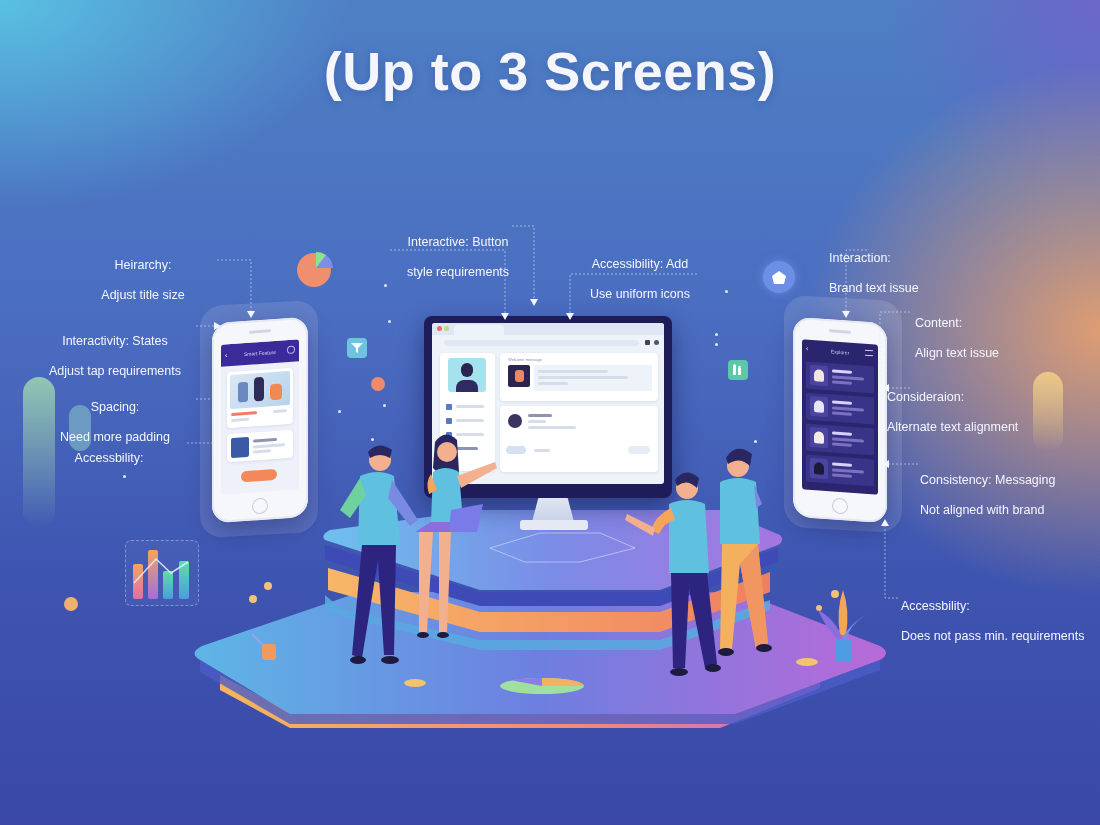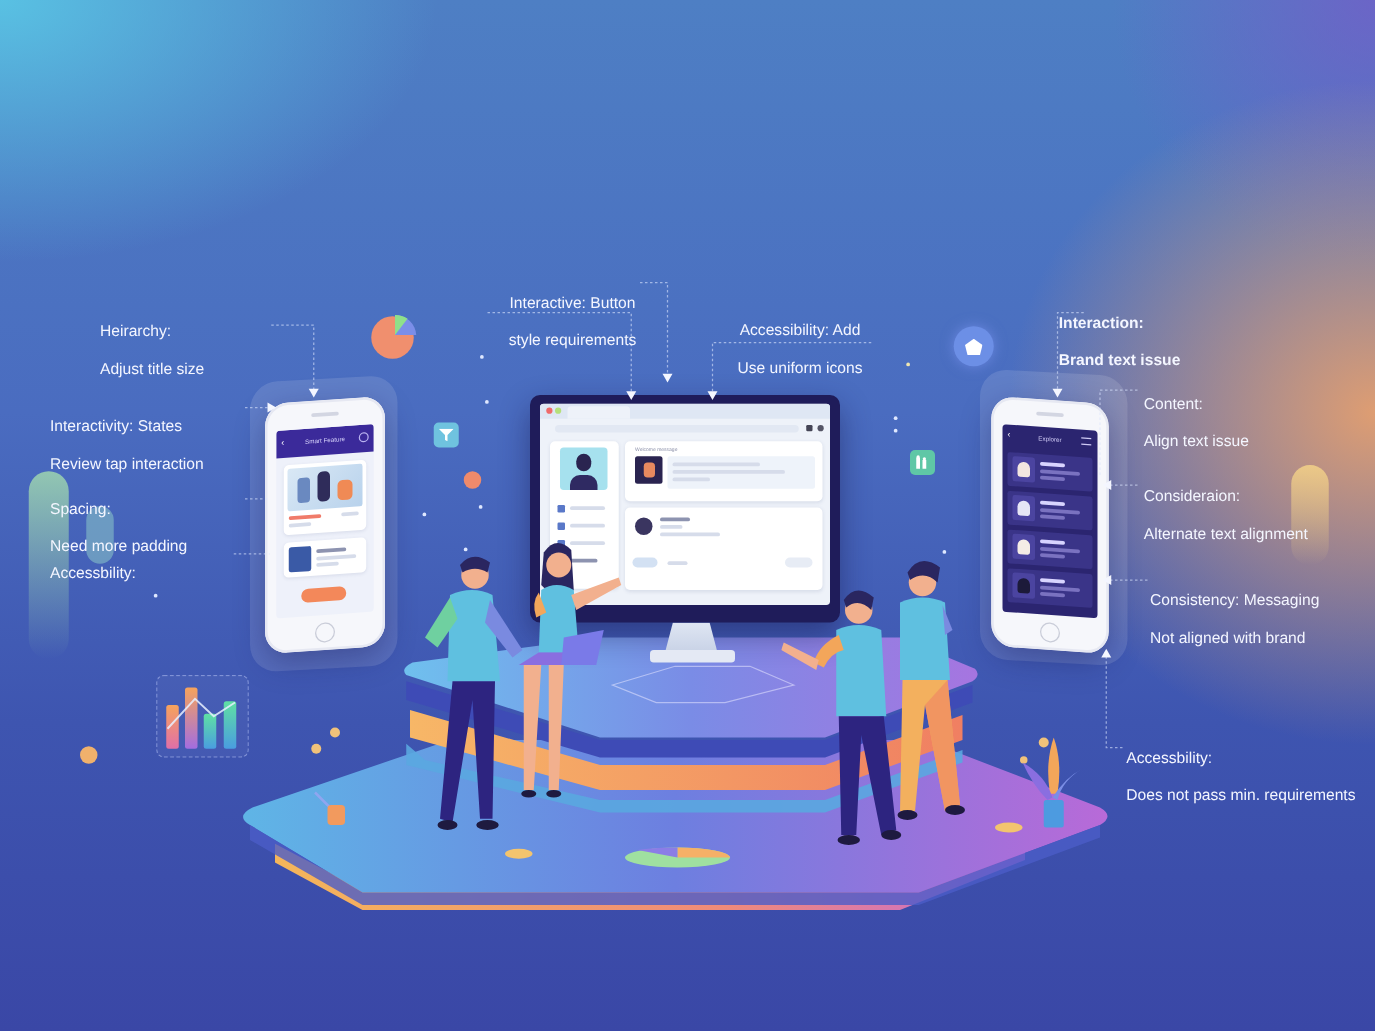--- a/index.html
+++ b/index.html
@@ -18,21 +18,21 @@
   .title {
     position: absolute; left: 0; right: 0; top: 40px;
     text-align: center; font-weight: 700; font-size: 54px; line-height: 62px;
     color: #f4f6fb; letter-spacing: 0.5px;
     text-shadow: 0 2px 8px rgba(30,40,110,0.25);
   }
   .note {
     position: absolute; font-size: 12.5px; line-height: 15px; color: #f4f6ff;
     white-space: pre-line;
   }
-  .note.right { text-align: left; }
+  .note.right { text-align: center; }
   .note.center { text-align: center; }
   svg.overlay { position: absolute; left: 0; top: 0; width: 1100px; height: 825px; pointer-events: none; }
 
   
   .phone {
     position: absolute; background: #f6f7fb; border-radius: 18px;
     box-shadow: 0 8px 24px rgba(20,20,80,0.35), inset 0 0 0 2px #e6e8f2;
   }
   .phone .screen { position: absolute; left: 9px; right: 9px; top: 22px; bottom: 28px; border-radius: 3px; overflow: hidden; }
   .phone .home { position: absolute; left: 50%; bottom: 6px; width: 16px; height: 16px; margin-left: -8px; border-radius: 50%; border: 1.5px solid #c9ccd8; }
@@ -47,20 +47,21 @@
 
   .mline { position: absolute; height: 3px; border-radius: 2px; background: #d6dcea; }
   .card { position: absolute; background: #fff; border-radius: 4px; box-shadow: 0 1px 3px rgba(60,70,120,0.12); }
   .person { position: absolute; }
   .dot { position: absolute; border-radius: 50%; }
 </style>
 </head>
 <body>
 
 <div class="title">
+  <div>(Up to 3 Screens)</div>
 </div>
 
 <div class="abs" style="left:23px;top:377px;width:32px;height:150px;border-radius:16px;background:linear-gradient(#9fd7b0,rgba(140,200,190,0));opacity:0.85;"></div>
 <div class="abs" style="left:69px;top:405px;width:22px;height:46px;border-radius:11px;background:rgba(140,200,200,0.55);"></div>
 <div class="abs" style="left:1033px;top:372px;width:30px;height:80px;border-radius:15px;background:linear-gradient(#f1cf88,rgba(241,207,136,0));opacity:0.9;"></div>
 <div class="dot" style="left:64px;top:597px;width:14px;height:14px;background:#f0b16c;"></div>
 
 <svg class="abs" style="left:296px;top:248px;" width="40" height="40" viewBox="0 0 40 40">
   <circle cx="18" cy="22" r="17" fill="#f08f6e"></circle>
   <path d="M20 4 L20 20 L37 20 A17 17 0 0 0 20 4 Z" fill="#7b8ee8"></path>
@@ -384,48 +385,48 @@
     <polygon points="881,526 889,526 885,519"></polygon>
   </g>
 </svg>
 
 <div class="note right" style="left:80px;top:243px;width:126px;">
   <div>Heirarchy:</div>
   <div>Adjust title size</div>
 </div>
 <div class="note right" style="left:40px;top:319px;width:150px;">
   <div>Interactivity: States</div>
-  <div>Review tap interaction</div>
+  <div>Adjust tap requirements</div>
 </div>
 <div class="note right" style="left:40px;top:385px;width:150px;">
   <div>Spacing:</div>
   <div>Need more padding</div>
 </div>
 <div class="note right" style="left:40px;top:436px;width:138px;">
   <div>Accessbility:</div>
 </div>
 
 <div class="note center" style="left:396px;top:220px;width:124px;">
   <div>Interactive: Button</div>
   <div>style requirements</div>
 </div>
 <div class="note center" style="left:580px;top:242px;width:120px;">
   <div>Accessibility: Add</div>
   <div>Use uniform icons</div>
 </div>
 
-<div class="note" style="left:847px;top:236px;width:150px;font-weight:bold;">
+<div class="note" style="left:829px;top:236px;width:150px;">
   <div>Interaction:</div>
   <div>Brand text issue</div>
 </div>
 <div class="note" style="left:915px;top:301px;width:150px;">
   <div>Content:</div>
   <div>Align text issue</div>
 </div>
-<div class="note" style="left:915px;top:375px;width:170px;">
+<div class="note" style="left:887px;top:375px;width:170px;">
   <div>Consideraion:</div>
   <div>Alternate text alignment</div>
 </div>
 <div class="note" style="left:920px;top:458px;width:170px;">
   <div>Consistency: Messaging</div>
   <div>Not aligned with brand</div>
 </div>
 <div class="note" style="left:901px;top:584px;width:190px;">
   <div>Accessbility:</div>
   <div>Does not pass min. requirements</div>

